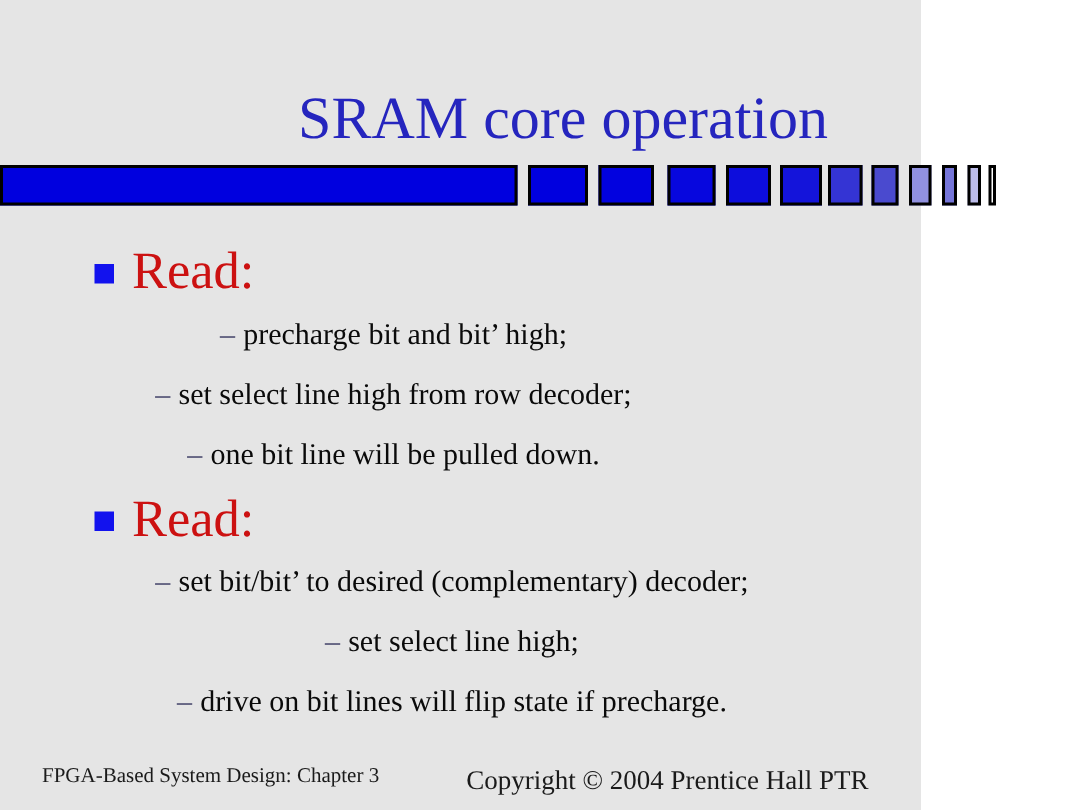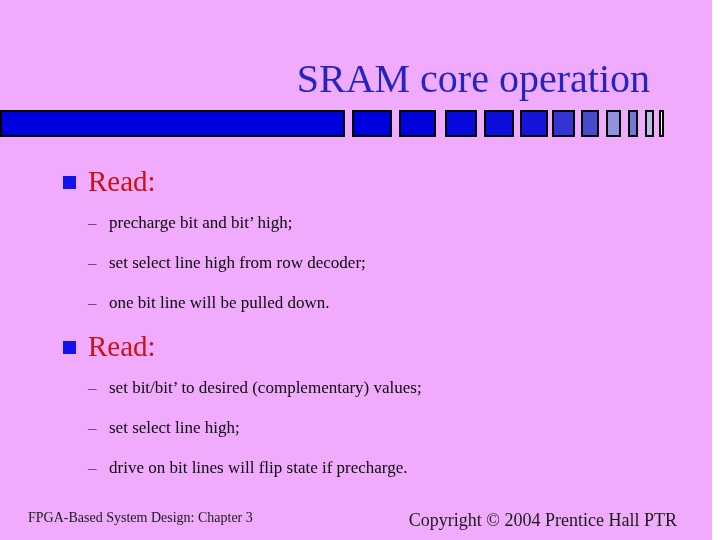--- a/index.html
+++ b/index.html
@@ -6,23 +6,24 @@
     margin: 0;
     padding: 0;
     background: #ffffff;
     width: 720px;
     height: 540px;
     overflow: hidden;
     font-family: "Liberation Serif", "DejaVu Serif", serif;
   }
   .slide {
     position: relative;
-    width: 712px;
+    width: 614px;
     height: 540px;
-    background: #f0abfc;
+    background: #e5e5e5;
+    text-align: center;
   }
   .slide-title {
     position: absolute;
     top: 58px;
     right: 62px;
     font-size: 40px;
     line-height: 42px;
     color: #2525BE;
     white-space: nowrap;
   }
@@ -43,29 +44,29 @@
   .bullet-square {
     position: absolute;
     left: 63px;
     width: 13px;
     height: 13px;
     background: #1212EE;
   }
   .section-header {
     position: absolute;
     left: 88px;
-    font-size: 29px;
+    font-size: 35px;
     line-height: 30px;
     color: #CC1111;
     white-space: nowrap;
   }
   .sub-items {
     position: absolute;
-    left: 88px;
-    font-size: 17px;
+    left: 98px;
+    font-size: 20px;
     color: #0A0A0A;
   }
   .sub-item {
     line-height: 40px;
     white-space: nowrap;
   }
   .dash {
     color: #44446A;
     display: inline-block;
     width: 21px;
@@ -113,21 +114,21 @@
   <div class="section-header" style="top:166px;">Read:</div>
   <div class="sub-items" style="top:203px;">
     <div class="sub-item"><span class="dash">–</span><span>precharge bit and bit’ high;</span></div>
     <div class="sub-item"><span class="dash">–</span><span>set select line high from row decoder;</span></div>
     <div class="sub-item"><span class="dash">–</span><span>one bit line will be pulled down.</span></div>
   </div>
 
   <div class="bullet-square" style="top:341px;"></div>
   <div class="section-header" style="top:331px;">Read:</div>
   <div class="sub-items" style="top:368px;">
-    <div class="sub-item"><span class="dash">–</span><span>set bit/bit’ to desired (complementary) values;</span></div>
+    <div class="sub-item"><span class="dash">–</span><span>set bit/bit’ to desired (complementary) decoder;</span></div>
     <div class="sub-item"><span class="dash">–</span><span>set select line high;</span></div>
     <div class="sub-item"><span class="dash">–</span><span>drive on bit lines will flip state if precharge.</span></div>
   </div>
 
   <div class="footer-left">FPGA-Based System Design: Chapter 3</div>
   <div class="footer-right">Copyright © 2004  Prentice Hall PTR</div>
 
 </div>
 
 </body></html>

